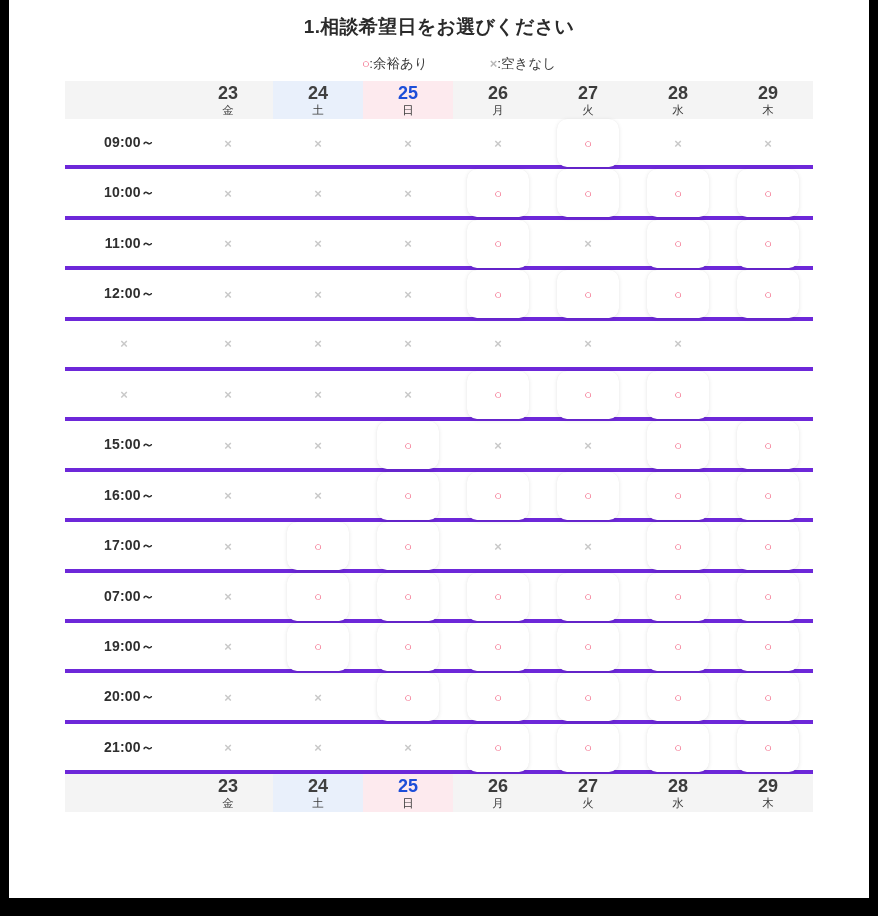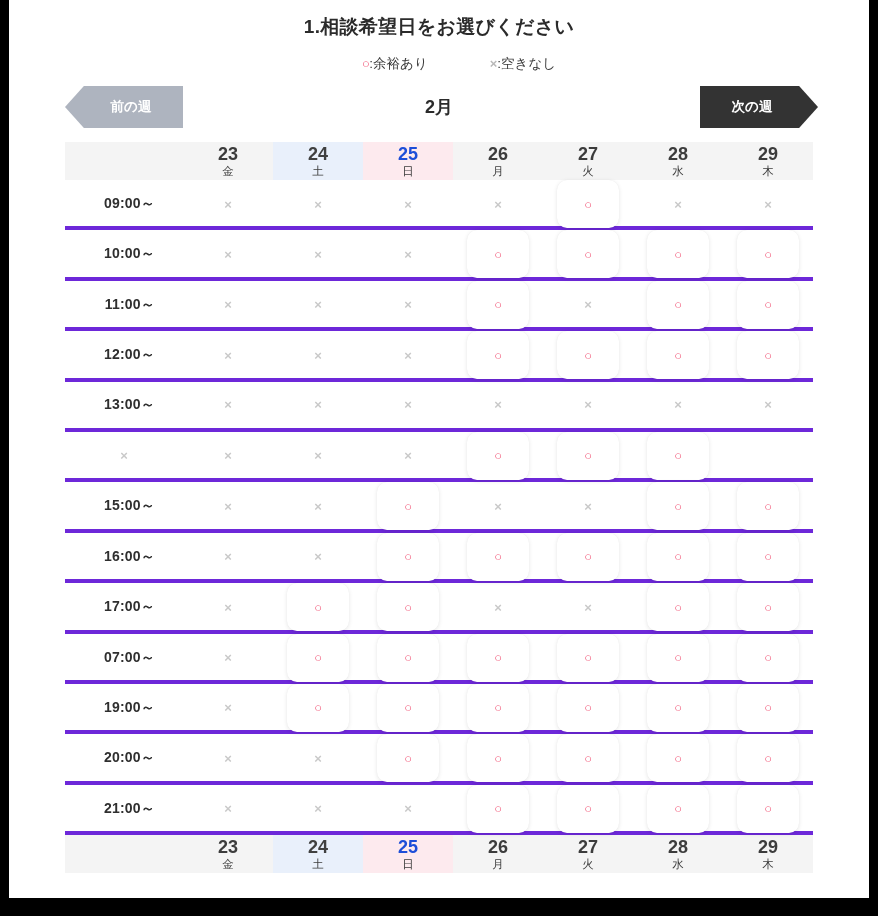--- a/index.html
+++ b/index.html
@@ -177,29 +177,20 @@
 <body>
 
 <div id="frame">
 
   <h1 id="page-title">1.相談希望日をお選びください</h1>
 
   <div id="legend">
     <span class="lg-item"><span class="mark-o-legend">○</span><span>:余裕あり</span></span><span class="gap"></span><span class="lg-item"><span class="mark-x-legend">×</span><span>:空きなし</span></span>
   </div>
 
-  <div id="weeknav">
-    <div class="nav-btn" id="prev-week">
-      <span>前の週</span>
-    </div>
-    <div id="month-label">2月</div>
-    <div class="nav-btn" id="next-week">
-      <span>次の週</span>
-    </div>
-  </div>
 
   <div id="calendar">
     <div class="grid-row date-strip" id="header-strip">
         <div class="cell-corner"></div>
         <div class="date-cell">
           <span class="dnum">23</span>
           <span class="dwk">金</span>
         </div>
         <div class="date-cell sat">
           <span class="dnum">24</span>
@@ -317,21 +308,20 @@
             <div class="slot-o">○</div>
           </div>
           <div class="slot-cell">
             <div class="slot-o">○</div>
           </div>
           <div class="slot-cell">
             <div class="slot-o">○</div>
           </div>
         </div>
         <div class="grid-row slot-row">
-          <div class="time-label">13:00～</div>
           <div class="slot-cell">
             <div class="slot-x">×</div>
           </div>
           <div class="slot-cell">
             <div class="slot-x">×</div>
           </div>
           <div class="slot-cell">
             <div class="slot-x">×</div>
           </div>
           <div class="slot-cell">

